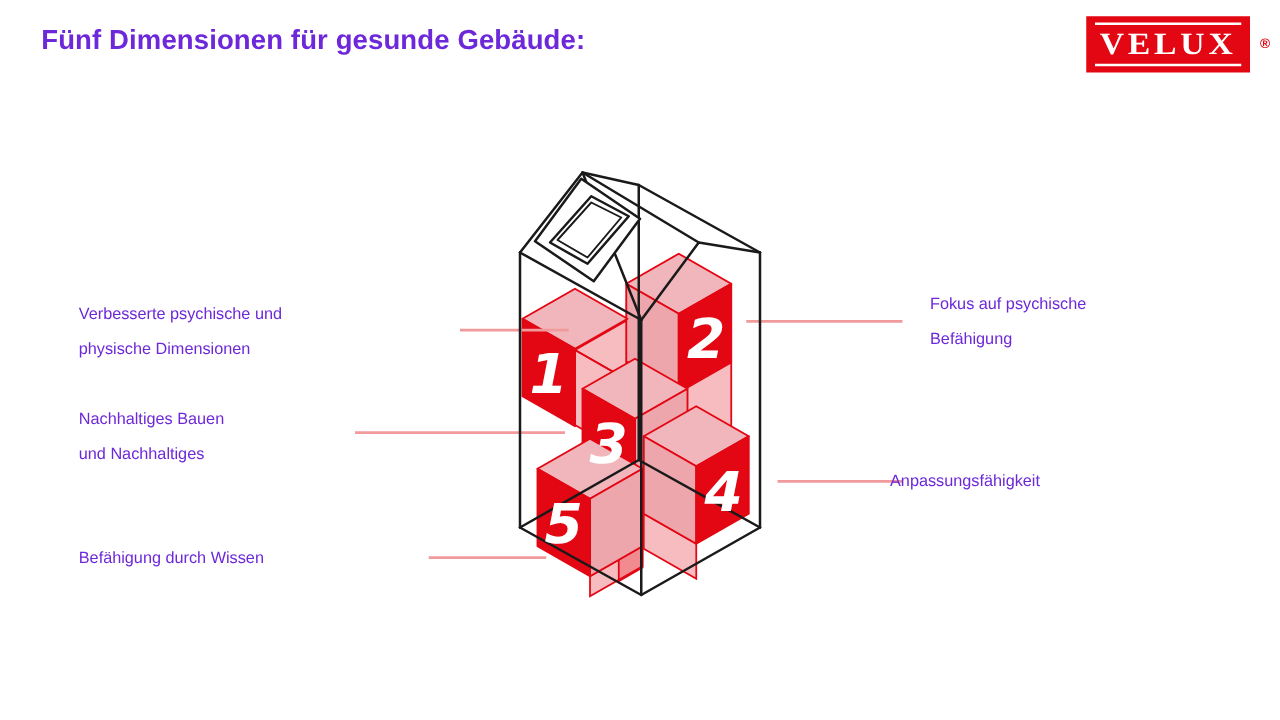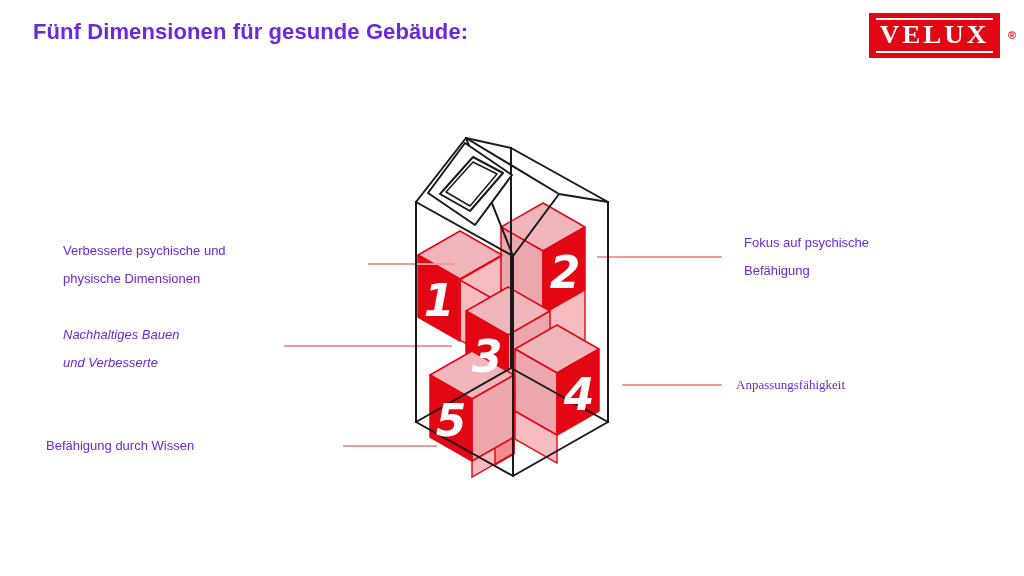--- a/index.html
+++ b/index.html
@@ -27,24 +27,24 @@
   }
   .logo-reg{
     position:absolute;left:1008px;top:29px;color:#e30613;font-size:11px;font-weight:bold;
   }
   
   .dim-label{
     position:absolute;color:#6d28d9;font-size:13px;line-height:28px;font-weight:400;
     white-space:nowrap;
   }
   .label-1{left:63px;top:237px;}
-  .label-3{left:63px;top:321px;font-style:italic;}
-  .label-5{left:46px;top:432px;}
+  .label-3{left:63px;top:321px;}
+  .label-5{left:63px;top:432px;}
   .label-2{left:744px;top:229px;}
-  .label-4{left:736px;top:371px;font-family:Liberation Serif, serif;}
+  .label-4{left:712px;top:371px;}
   .illustration{position:absolute;left:0;top:0;}
   .ghost{fill:rgba(227,6,19,0.27);stroke:#e30613;stroke-width:1.4;}
   .face-top{fill:#f1b6bb;stroke:#e30613;stroke-width:1.5;stroke-linejoin:round;}
   .face-side{fill:#eca6ac;stroke:#e30613;stroke-width:1.5;stroke-linejoin:round;}
   .face-red{fill:#e30613;stroke:#e30613;stroke-width:1.5;stroke-linejoin:round;}
   .wire{fill:none;stroke:#1a1a1a;stroke-width:2;stroke-linejoin:round;stroke-linecap:round;}
   .win{fill:#ffffff;stroke:#1a1a1a;stroke-width:2;stroke-linejoin:round;}
   .win-inner{fill:none;stroke:#1a1a1a;stroke-width:1.5;stroke-linejoin:round;}
   .connector{stroke:#f19a9c;stroke-width:2.2;}
   .cube-num{
@@ -147,21 +147,21 @@
     <div>physische Dimensionen</div>
   </div>
 
   <div class="dim-label label-2">
     <div>Fokus auf psychische</div>
     <div>Befähigung</div>
   </div>
 
   <div class="dim-label label-3">
     <div>Nachhaltiges Bauen</div>
-    <div>und Verbesserte</div>
+    <div>und Nachhaltiges</div>
   </div>
 
   <div class="dim-label label-4">
     <div>Anpassungsfähigkeit</div>
   </div>
 
   <div class="dim-label label-5">
     <div>Befähigung durch Wissen</div>
   </div>
 

